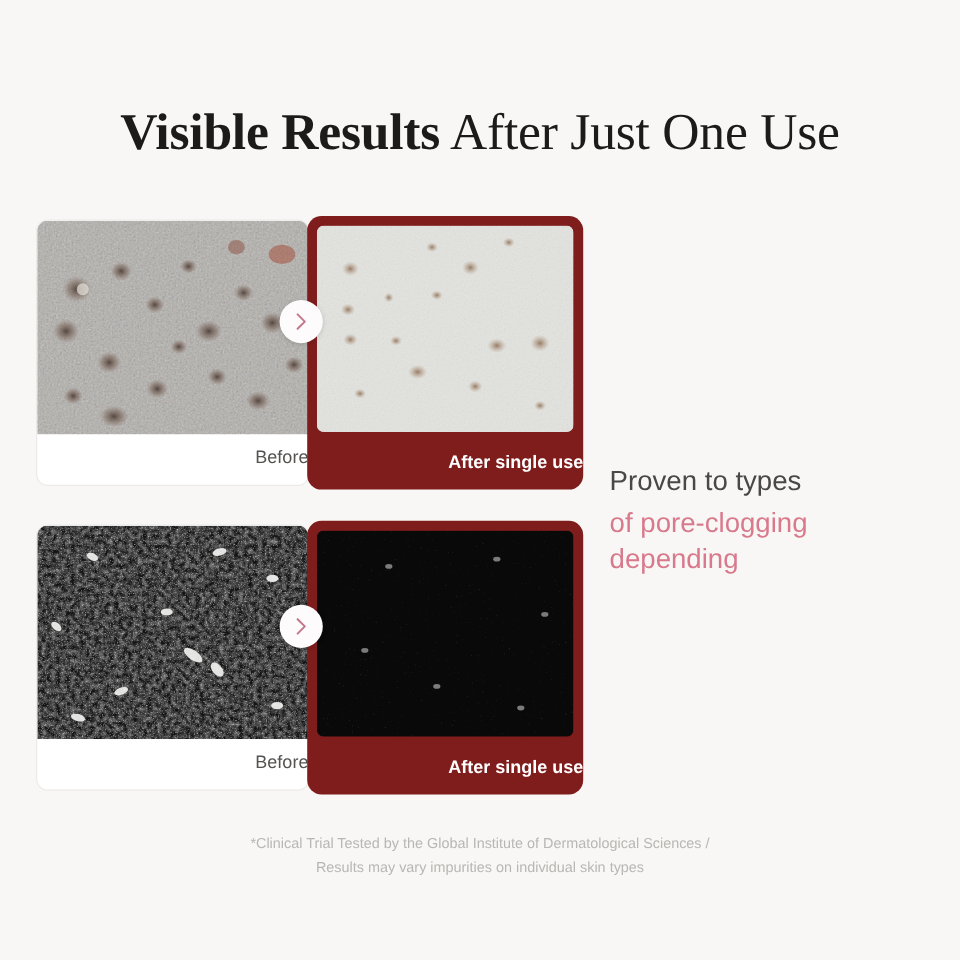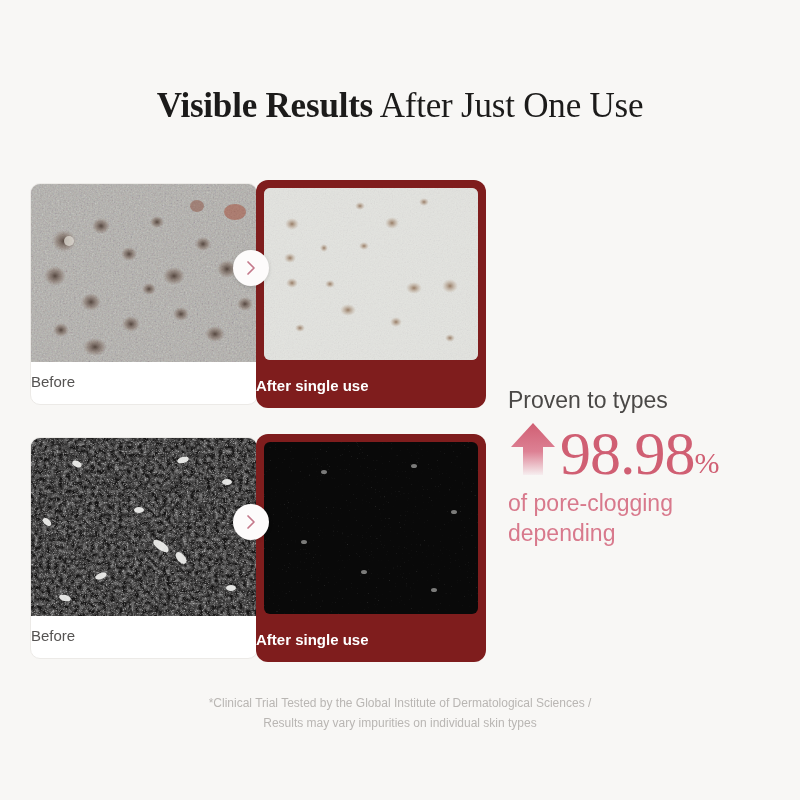--- a/index.html
+++ b/index.html
@@ -16,21 +16,21 @@
   }
 
   
   #headline {
     position: absolute;
     top: 86px;
     left: 0;
     width: 800px;
     text-align: center;
     font-family: "Liberation Serif", serif;
-    font-size: 35px;
+    font-size: 43px;
     color: #1c1b1a;
     letter-spacing: -0.2px;
     white-space: nowrap;
   }
   #headline .hl-strong { font-weight: 700; }
   #headline .hl-light  { font-weight: 400; }
 
   
   .result-row {
     position: absolute;
@@ -90,21 +90,21 @@
     border-radius: 6px;
   }
 
   .caption {
     position: absolute;
     left: 0;
     bottom: 0;
     width: 100%;
     height: 44px;
     line-height: 44px;
-    text-align: left;
+    text-align: right;
     font-size: 15px;
   }
   .caption-before {
     color: #555352;
     font-weight: 400;
   }
   .caption-after {
     color: #ffffff;
     font-weight: 700;
   }
@@ -275,36 +275,20 @@
 
     <div class="chev-badge">
       <svg width="20" height="20" viewBox="0 0 20 20" fill="none" stroke="#c4788a" stroke-width="1.7" stroke-linecap="round" stroke-linejoin="round">
         <polyline points="7,4 13,10 7,16"></polyline>
       </svg>
     </div>
   </div>
 
   <div class="stat-block" id="stat-1">
     <div class="stat-lead">Proven to types</div>
-    <div class="stat-figure-line">
-      <span class="stat-arrow">
-        <svg width="50" height="62" viewBox="0 0 50 62">
-          <defs>
-            <linearGradient id="upg" x1="0" y1="0" x2="0" y2="1">
-              <stop offset="0%" stop-color="#d05f73"></stop>
-              <stop offset="55%" stop-color="#dd8194"></stop>
-              <stop offset="100%" stop-color="#f6eeef"></stop>
-            </linearGradient>
-          </defs>
-          <polygon points="25,6 47,30 35,30 35,58 15,58 15,30 3,30" fill="url(#upg)"></polygon>
-        </svg>
-      </span>
-      <span class="stat-value">98.98</span>
-      <span class="stat-unit">%</span>
-    </div>
     <div class="stat-tail">of pore-clogging
 depending</div>
   </div>
 </div>
 
 <div class="result-row" id="row-2">
 
   <div class="compare-block">
 
     <div class="card-before">

